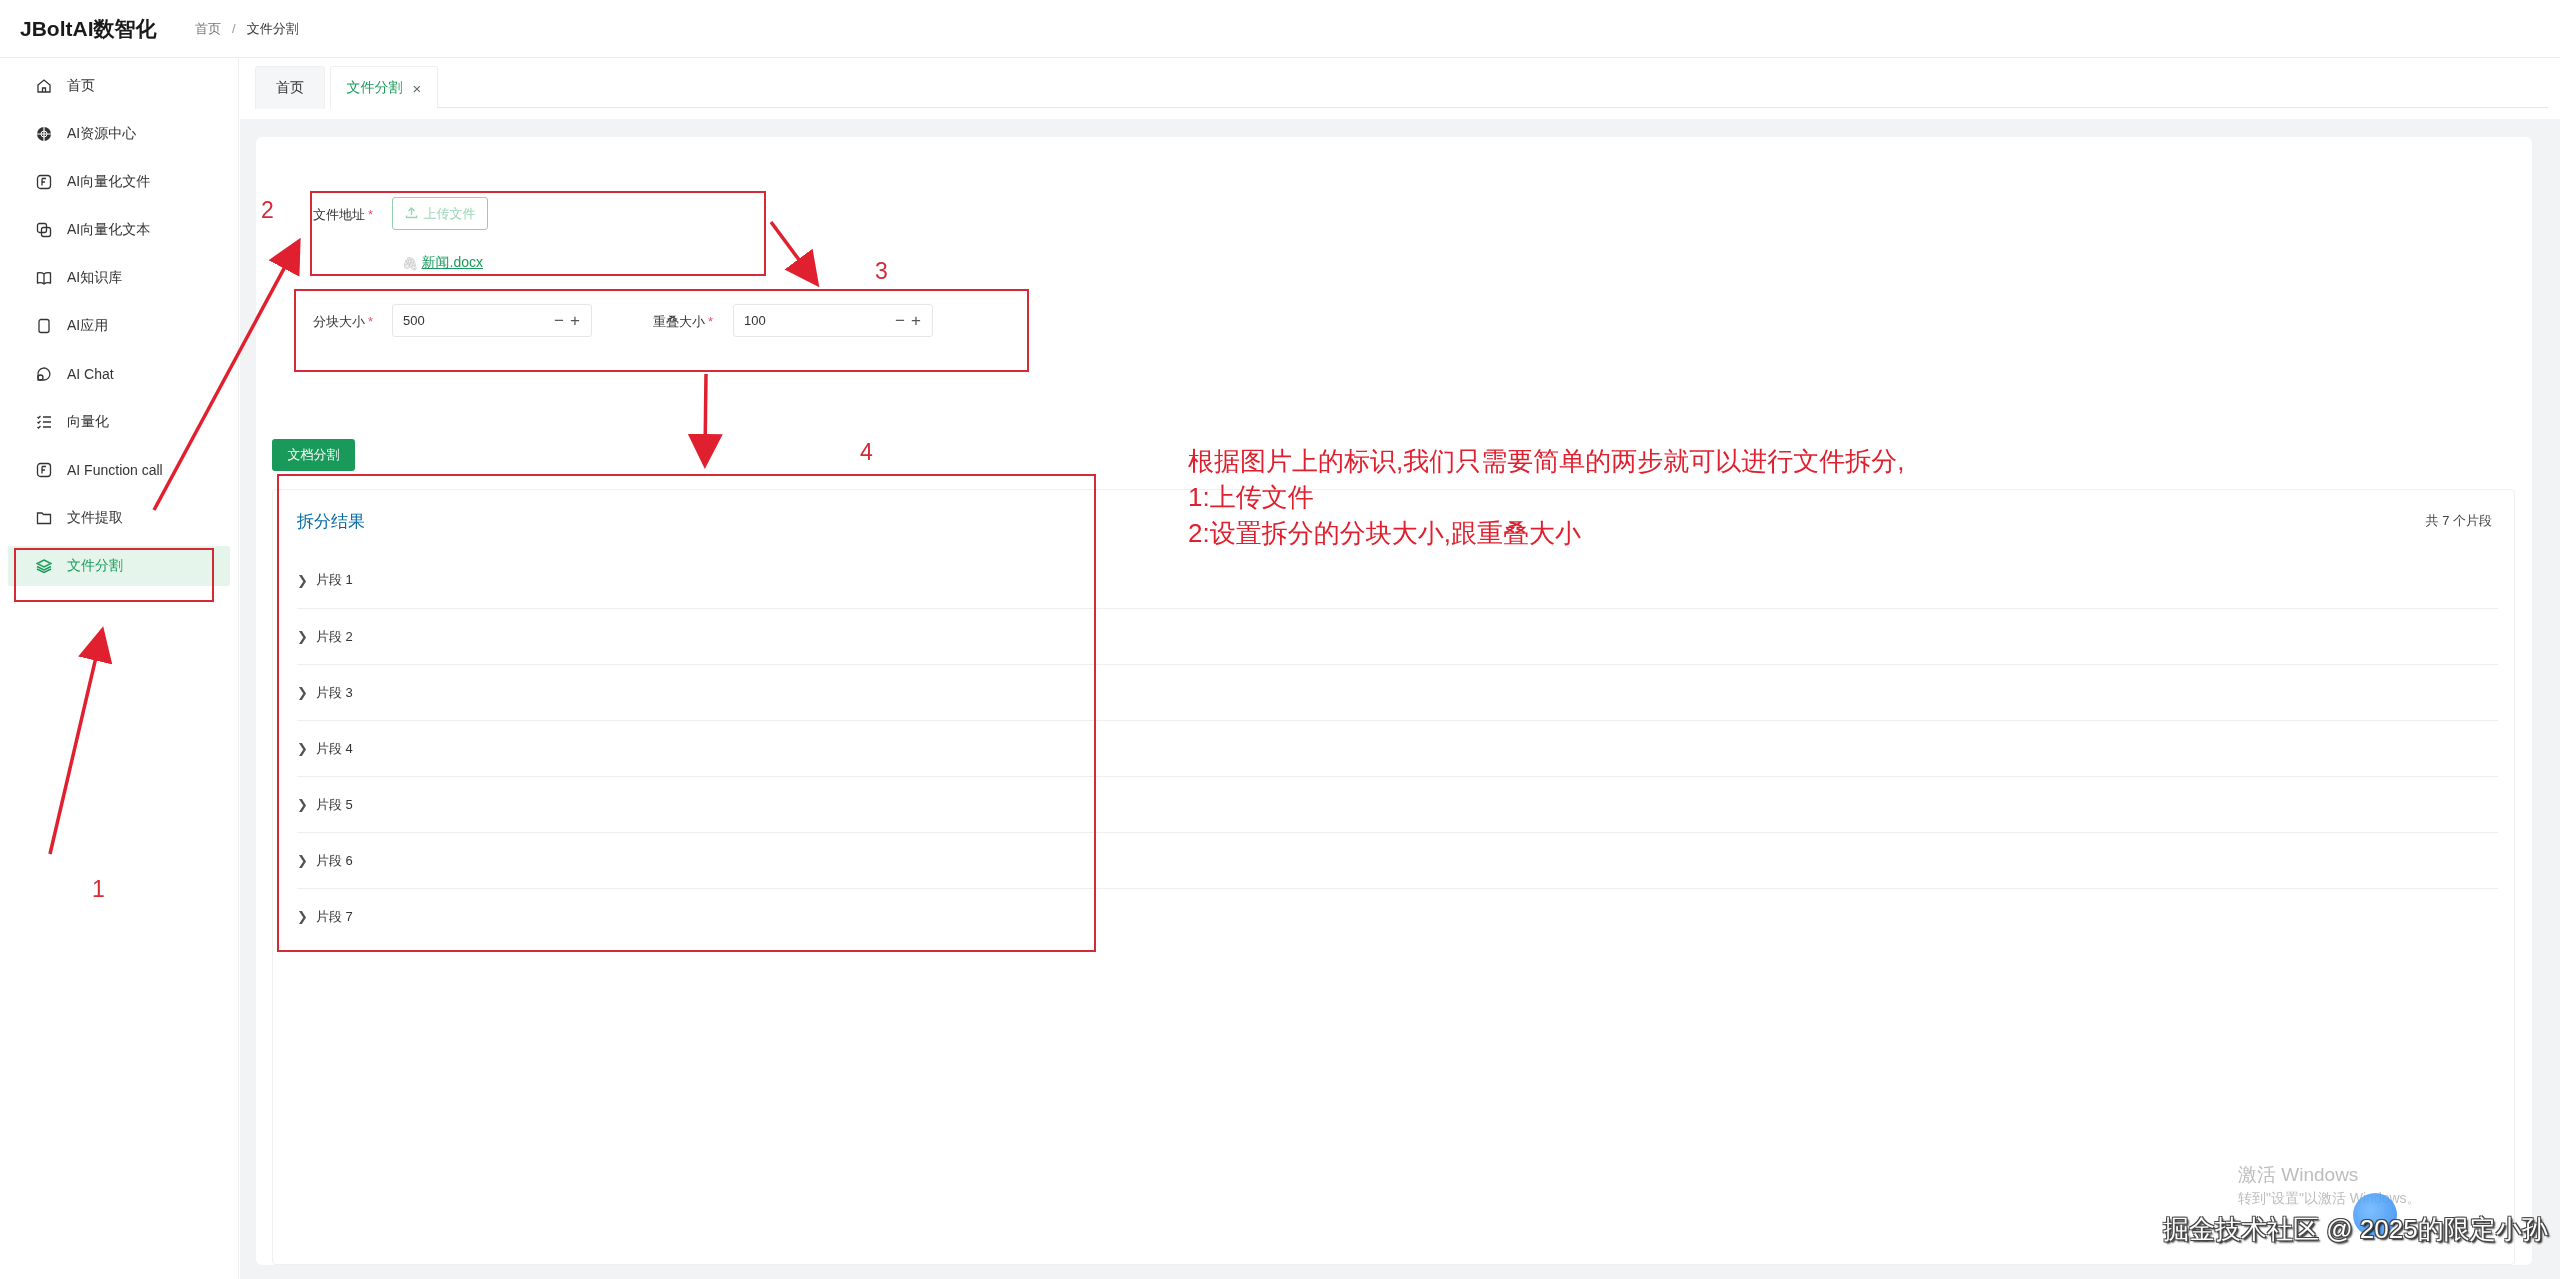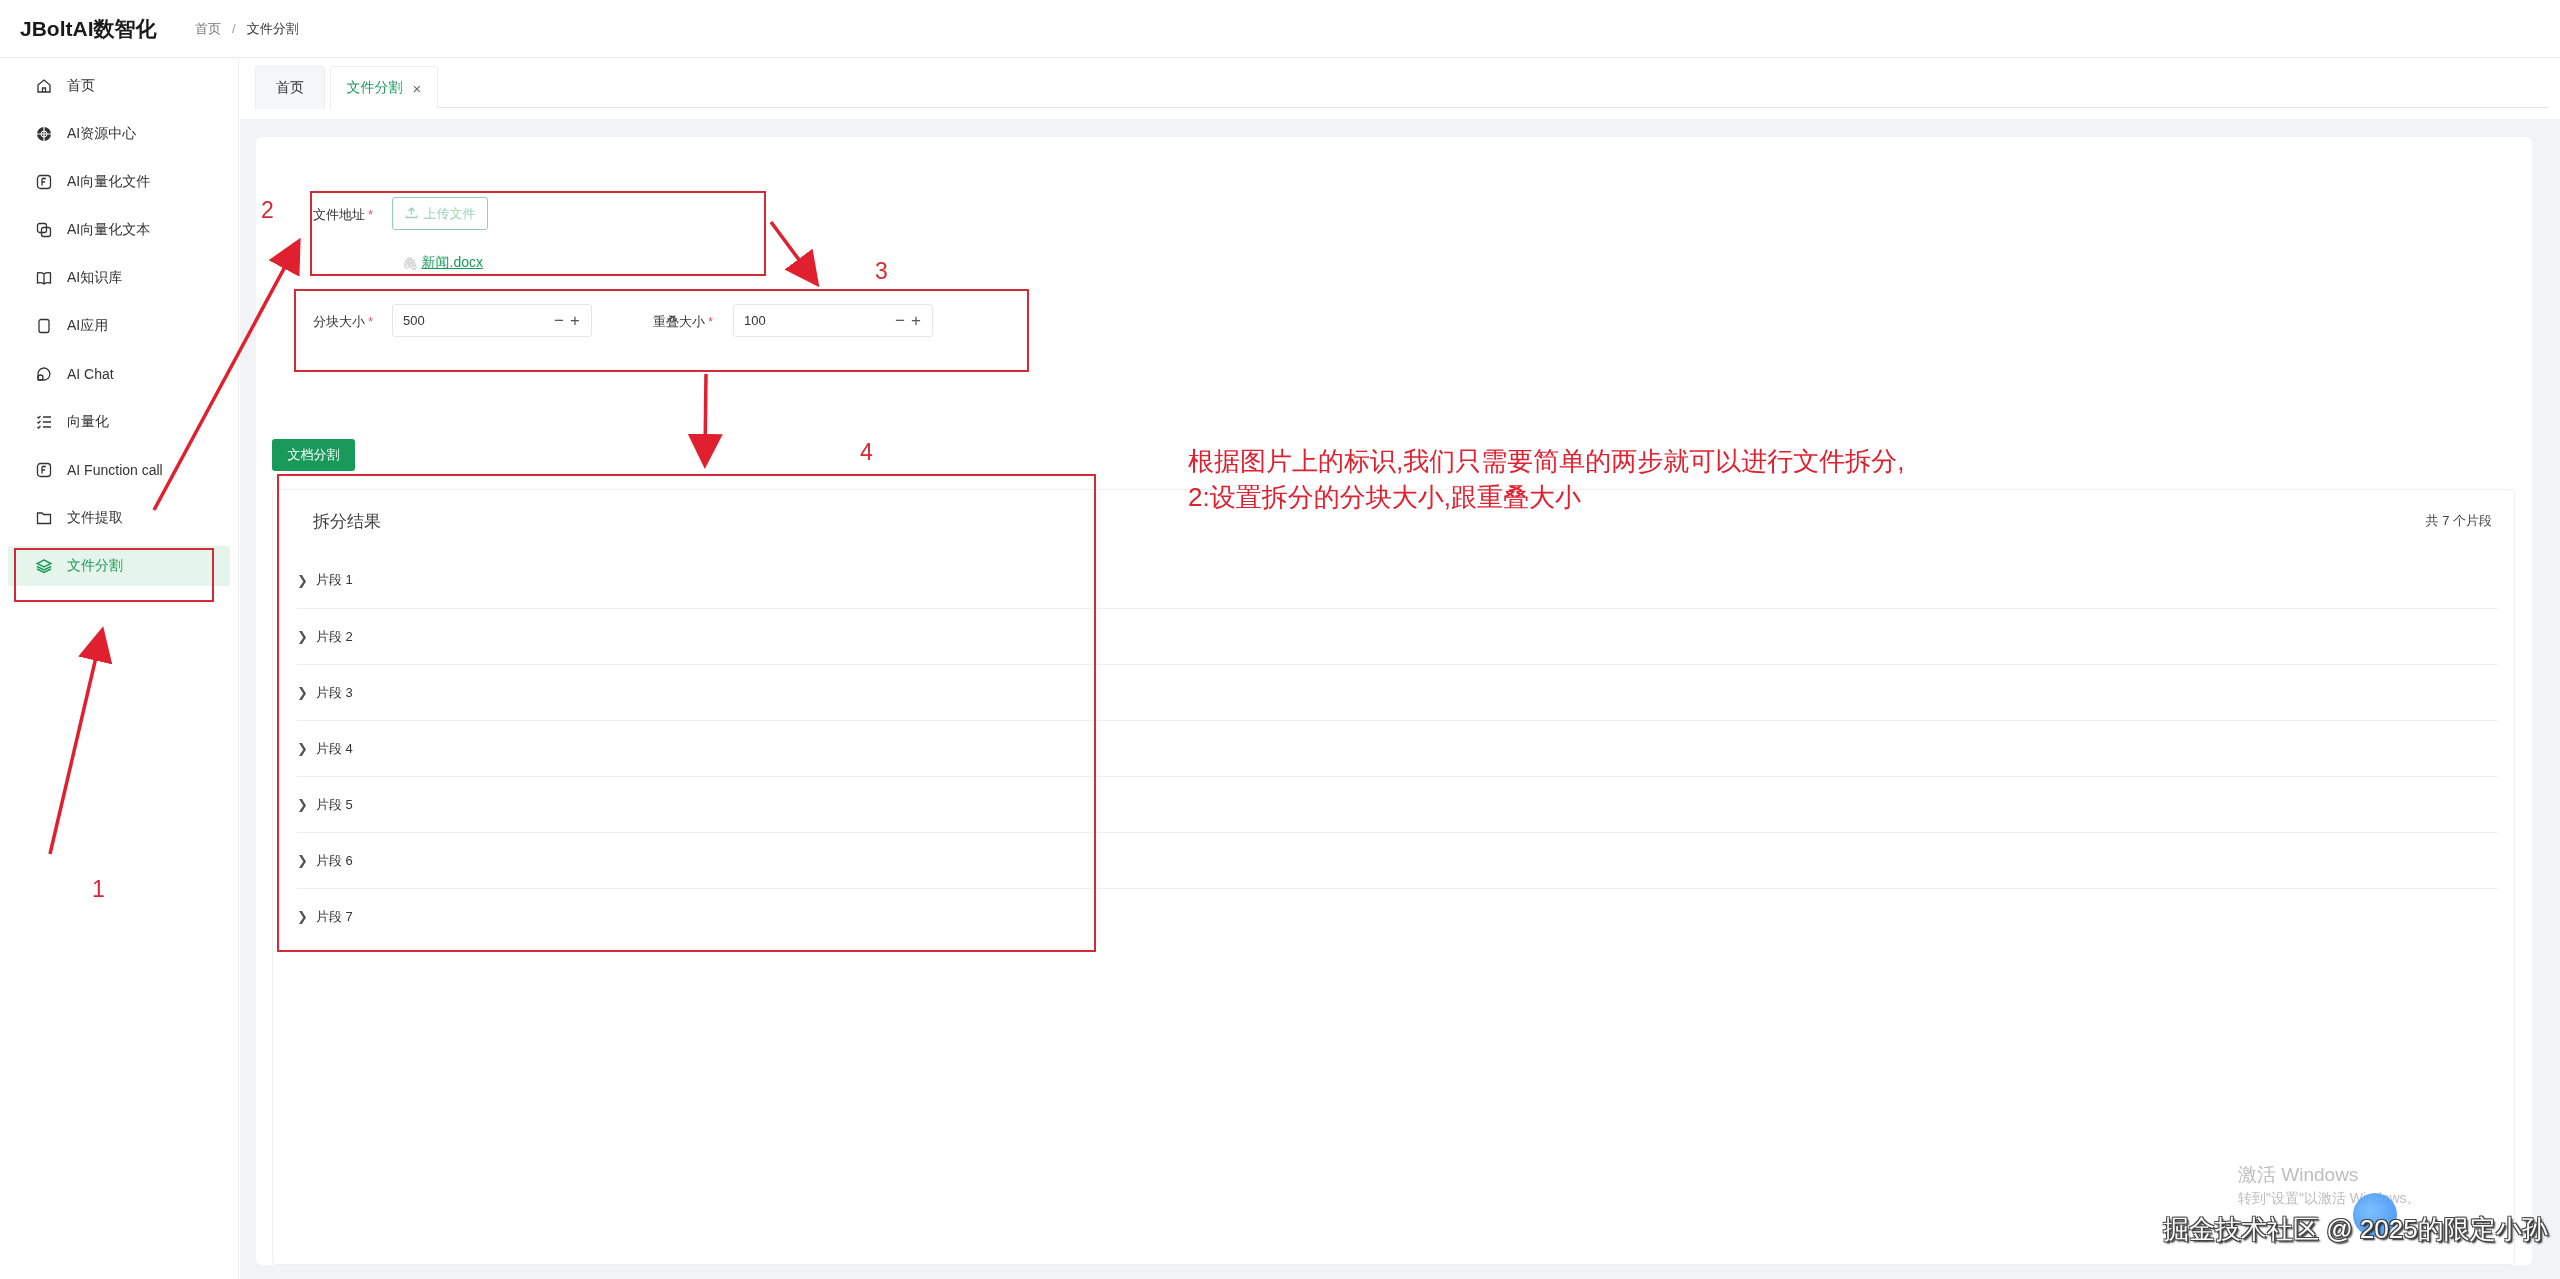--- a/index.html
+++ b/index.html
@@ -44,21 +44,21 @@
     .stepper { position: absolute; width: 200px; height: 33px; border: 1px solid #e4e6ea; border-radius: 3px; background: #fff;
       display: flex; align-items: center; font-size: 13px; color: #333; }
     .stepper .val { flex: 1; padding-left: 10px; }
     .stepper .btn { width: 16px; text-align: center; color: #555; font-size: 17px; }
     .stepper .btn.plus { margin-right: 8px; }
 
     .split-btn { position: absolute; left: 16px; top: 302px; width: 83px; height: 32px; background: #1a9a5a; color: #fff;
       border-radius: 3px; font-size: 13px; display: flex; align-items: center; justify-content: center; }
 
     .result { position: absolute; left: 16px; top: 352px; width: 2243px; height: 776px; border: 1px solid #f0f0f0; border-radius: 4px; }
-    .result-title { position: absolute; left: 24px; top: 20px; font-size: 17px; color: #404040; margin-left: 16px; }
+    .result-title { position: absolute; left: 24px; top: 20px; font-size: 17px; color: #0369a1; }
     .result-count { position: absolute; right: 22px; top: 22px; font-size: 13px; color: #444; }
     .seg-list { position: absolute; left: 24px; top: 62px; right: 16px; }
     .seg { height: 56px; border-top: 1px solid #eee; display: flex; align-items: center; font-size: 13px; color: #333; }
     .seg .chev { margin-left: 0px; margin-right: 8px; color: #555; font-size: 13px; }
 
     .anno { position: absolute; border: 2px solid #d42a36; pointer-events: none; }
     .anno-num { position: absolute; color: #d42a36; font-size: 23px; }
     .anno-text { position: absolute; left: 1188px; top: 443px; color: #e0202e; font-size: 26px; line-height: 36px; }
     .arrows { position: absolute; left: 0; top: 0; width: 2560px; height: 1279px; pointer-events: none; }
 
@@ -285,20 +285,21 @@
     </marker>
   </defs>
   <line x1="50" y1="854" x2="100" y2="640" stroke="#e0202e" stroke-width="3.5" marker-end="url(#ah)"></line>
   <line x1="154" y1="510" x2="294" y2="250" stroke="#e0202e" stroke-width="3.5" marker-end="url(#ah)"></line>
   <line x1="771" y1="222" x2="811" y2="276" stroke="#e0202e" stroke-width="3.5" marker-end="url(#ah)"></line>
   <line x1="706" y1="374" x2="705" y2="455" stroke="#e0202e" stroke-width="3.5" marker-end="url(#ah)"></line>
 </svg>
 
 <div class="anno-text">
   <div>根据图片上的标识,我们只需要简单的两步就可以进行文件拆分,</div>
+  <div>1:上传文件</div>
   <div>2:设置拆分的分块大小,跟重叠大小</div>
 </div>
 
 <div class="watermark">
   <div class="l1">激活 Windows</div>
   <div class="l2">转到"设置"以激活 Windows。</div>
 </div>
 <div class="blue-dot"></div>
 <div class="juejin">掘金技术社区 @ 2025的限定小孙</div>
 

